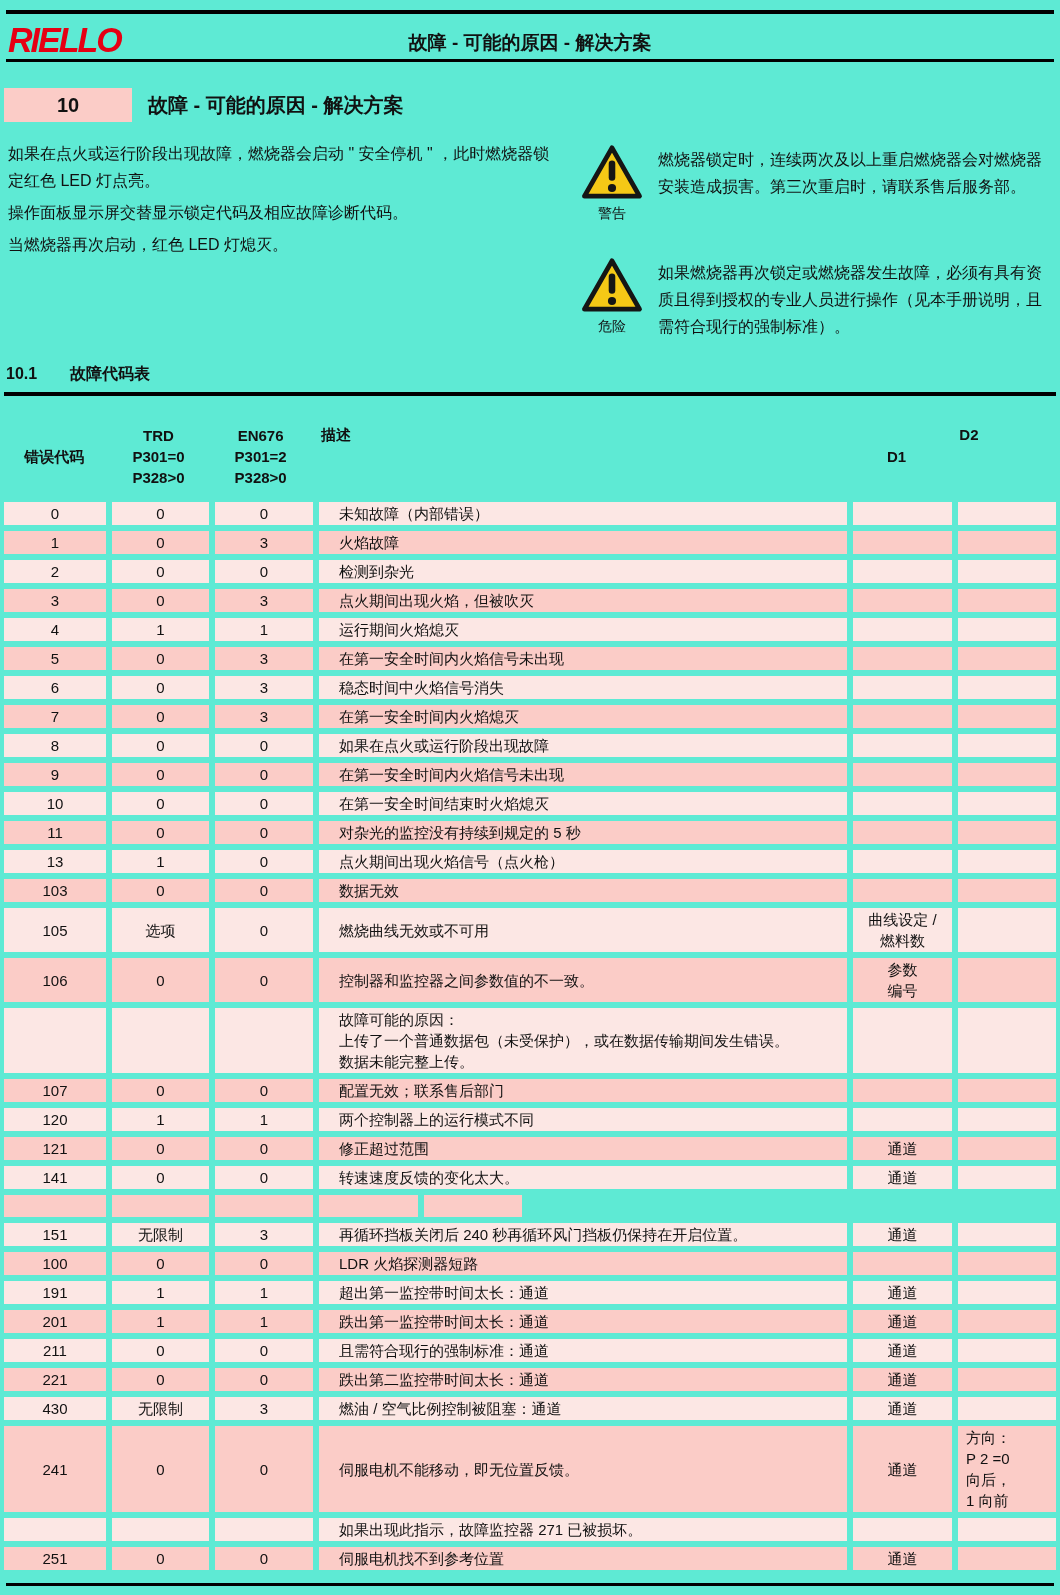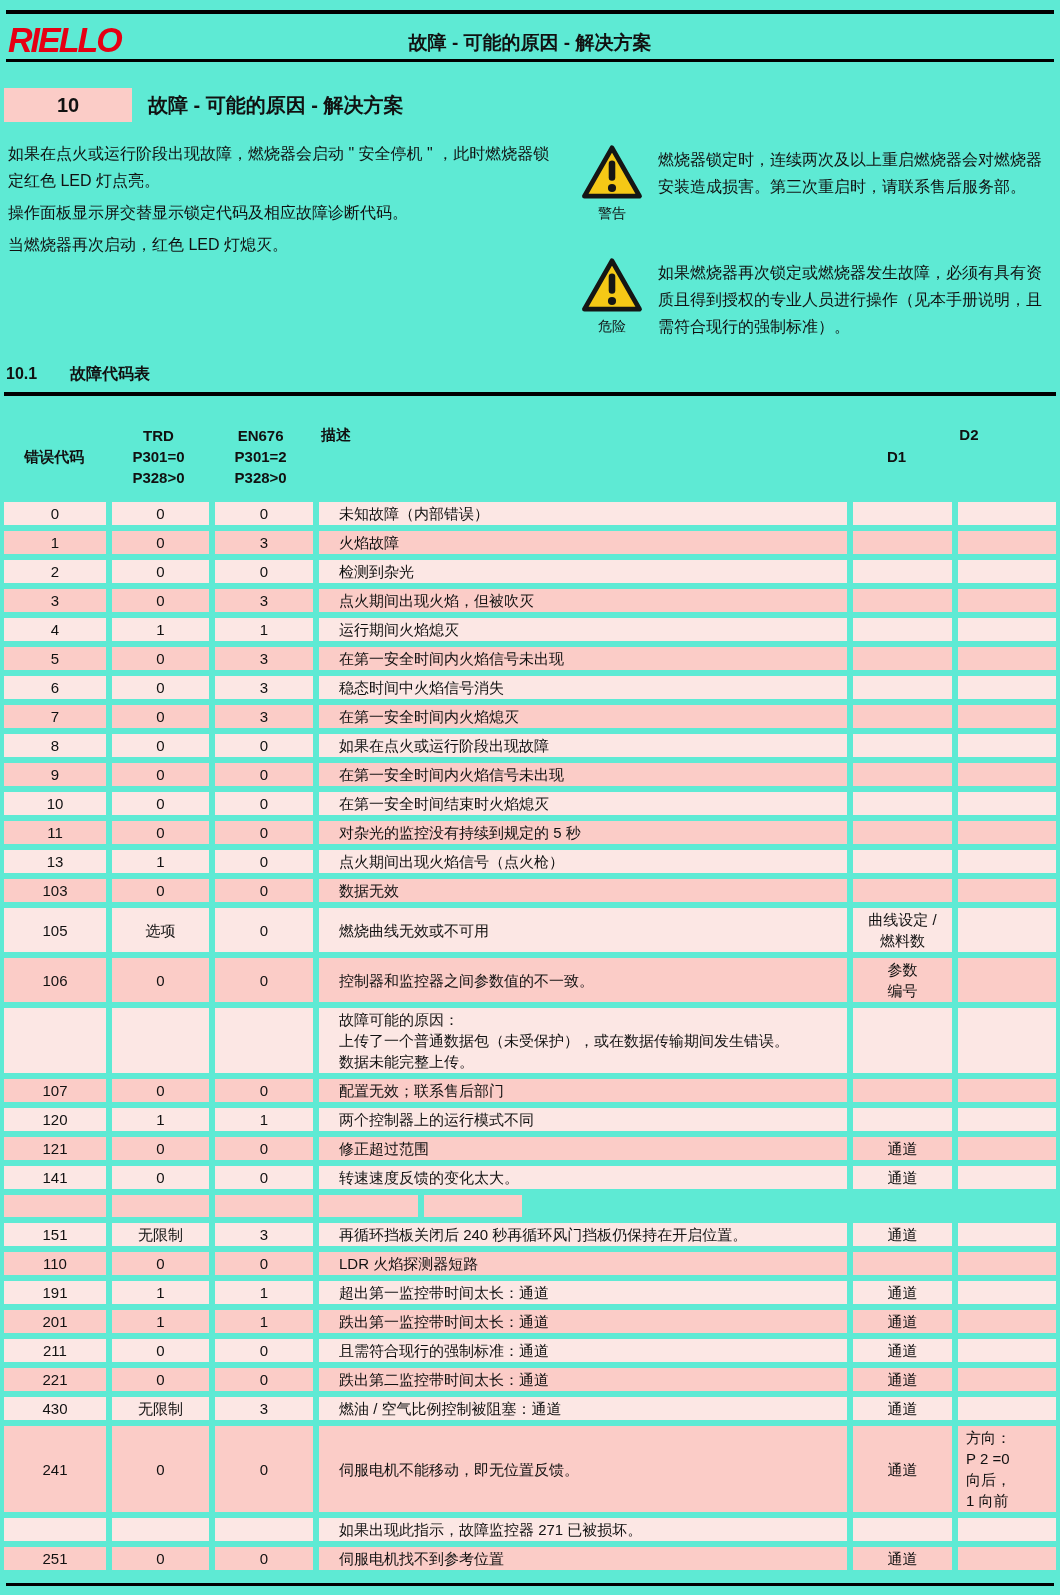--- a/index.html
+++ b/index.html
@@ -338,21 +338,21 @@
         </div>
         <div class="trow light">
           <div class="tcell c-code">151</div>
           <div class="tcell c-trd">无限制</div>
           <div class="tcell c-en">3</div>
           <div class="tcell c-desc">再循环挡板关闭后 240 秒再循环风门挡板仍保持在开启位置。</div>
           <div class="tcell c-d1">通道</div>
           <div class="tcell c-d2"></div>
         </div>
         <div class="trow dark">
-          <div class="tcell c-code">110</div>
+          <div class="tcell c-code">100</div>
           <div class="tcell c-trd">0</div>
           <div class="tcell c-en">0</div>
           <div class="tcell c-desc">LDR 火焰探测器短路</div>
           <div class="tcell c-d1"></div>
           <div class="tcell c-d2"></div>
         </div>
         <div class="trow light">
           <div class="tcell c-code">191</div>
           <div class="tcell c-trd">1</div>
           <div class="tcell c-en">1</div>

